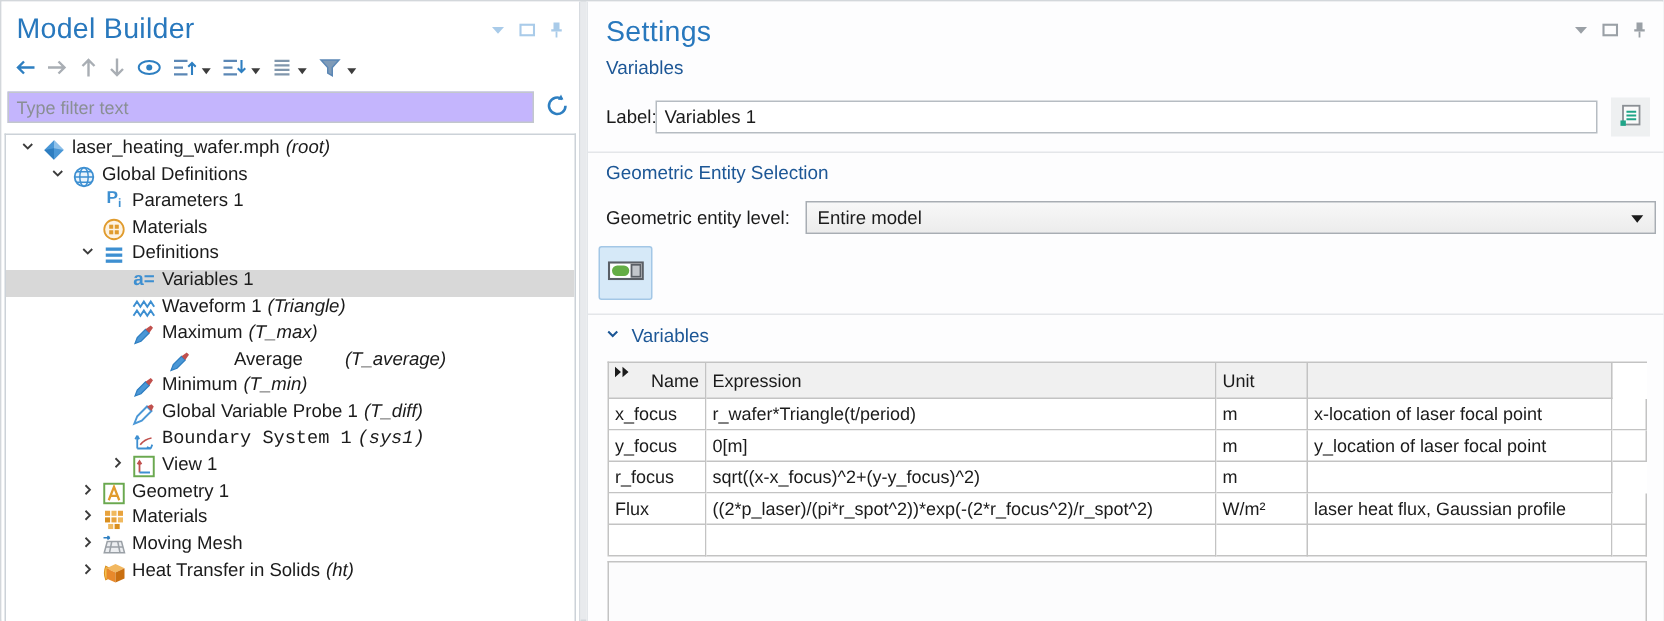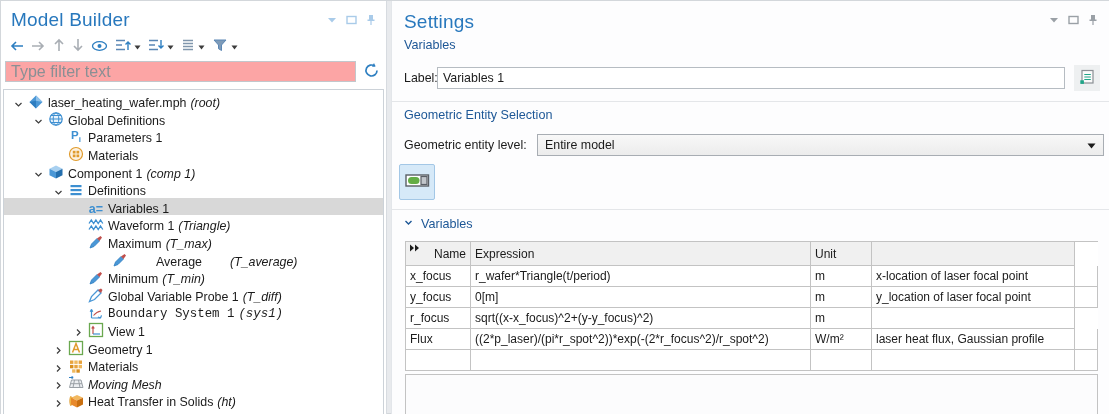--- a/index.html
+++ b/index.html
@@ -17,26 +17,26 @@
   .mb-panel .win-icons{right:10px;color:#a9cbe9}
   .settings-panel .win-icons{right:12px;color:#9aa0a6}
   .win-icons span{display:flex}
 
   
   .mb-header{position:relative;padding:8px 8px 0 10px}
   .mb-toolbar{display:flex;align-items:center;height:22px;margin:5px 0 3px 8px}
   .tb-item{display:flex;align-items:center;margin-right:7px}
   .tb-item .caret{margin-left:3px;display:flex}
   .filter-row{display:flex;align-items:center;margin:3px 4px 0 4px;gap:7px}
-  .filter-input{flex:1;height:21px;border:1px solid #c2c7cc;font-size:16px;padding:0 5px;color:#333;background:#fca5a5;font-family:"Liberation Sans",sans-serif}
+  .filter-input{flex:1;height:21px;border:1px solid #c2c7cc;font-size:12px;padding:0 5px;color:#333;background:#c4b5fd;font-family:"Liberation Sans",sans-serif}
   .filter-input::placeholder{color:#8a8f94}
   .refresh-btn{display:flex;background:none;border:none;padding:0;margin-right:2px;cursor:pointer}
 
   .tree{position:absolute;left:2px;right:2px;top:88px;bottom:0;border:1px solid #ccd2d8;border-bottom:none;background:#fff;overflow:hidden;padding-top:2px}
-  .tree-row{display:flex;align-items:flex-end;height:17.6px;font-size:12.4px;color:#1b1b1b;white-space:nowrap;cursor:default}
+  .tree-row{display:flex;align-items:flex-start;height:17.6px;font-size:12.4px;color:#1b1b1b;white-space:nowrap;cursor:default}
   .tree-row.selected{background:var(--selection,#d8d8d8)}
   .chev{width:17px;min-width:17px;display:flex;justify-content:center;align-items:center}
   .ticon{width:18px;min-width:18px;display:flex;justify-content:center;align-items:center;margin-right:3px}
   .tlabel{line-height:1}
   .suffix{font-style:italic;margin-left:4px;line-height:1}
 
   
   .s-header{position:relative;padding:10px 12px 0 12px}
   .s-subtitle{font-size:12.6px;color:var(--section,#1d5796);margin-top:5px}
   .label-row{position:absolute;top:64px;left:12px;height:26px;display:flex;align-items:center}
@@ -218,36 +218,20 @@
               <g fill="#e09b2d">
                 <rect x="4.8" y="4.8" width="2.7" height="2.7"></rect>
                 <rect x="8.5" y="4.8" width="2.7" height="2.7"></rect>
                 <rect x="4.8" y="8.5" width="2.7" height="2.7"></rect>
                 <rect x="8.5" y="8.5" width="2.7" height="2.7"></rect>
               </g>
             </svg>
           </span>
           <span class="tlabel">Materials</span>
         </div>
-        <div class="tree-row" style="padding-left: 26px;">
-          <span class="chev">
-            <svg width="11" height="11" viewBox="0 0 11 11">
-              <path d="M2.5 4l3 3 3-3" fill="none" stroke="#3c3c3c" stroke-width="1.2"></path>
-            </svg>
-          </span>
-          <span class="ticon">
-            <svg width="16" height="16" viewBox="0 0 16 16">
-              <polygon points="8,1.5 14.5,4.8 8,8 1.5,4.8" fill="#a8d0f0"></polygon>
-              <polygon points="1.5,4.8 8,8 8,14.5 1.5,11.2" fill="#4a97d6"></polygon>
-              <polygon points="14.5,4.8 8,8 8,14.5 14.5,11.2" fill="#246fae"></polygon>
-            </svg>
-          </span>
-          <span class="tlabel">Component 1</span>
-          <span class="suffix">(comp 1)</span>
-        </div>
         <div class="tree-row" style="padding-left: 46px;">
           <span class="chev">
             <svg width="11" height="11" viewBox="0 0 11 11">
               <path d="M2.5 4l3 3 3-3" fill="none" stroke="#3c3c3c" stroke-width="1.2"></path>
             </svg>
           </span>
           <span class="ticon">
             <svg width="16" height="16" viewBox="0 0 16 16">
               <g fill="#3d8fd1">
                 <rect x="2.5" y="3" width="11" height="2.2"></rect>
@@ -380,21 +364,21 @@
                 <rect x="2" y="6.9" width="3.4" height="3.4" fill="#d98f1f"></rect>
                 <rect x="6.3" y="6.9" width="3.4" height="3.4"></rect>
                 <rect x="10.6" y="6.9" width="3.4" height="3.4" fill="#f0b95e"></rect>
                 <rect x="4.1" y="11.3" width="3.4" height="3.4" fill="#f0b95e"></rect>
                 <rect x="8.4" y="11.3" width="3.4" height="3.4" fill="#d98f1f"></rect>
               </g>
             </svg>
           </span>
           <span class="tlabel">Materials</span>
         </div>
-        <div class="tree-row" style="padding-left: 46px; font-style: italic;">
+        <div class="tree-row" style="padding-left: 46px;">
           <span class="chev">
             <svg width="11" height="11" viewBox="0 0 11 11">
               <path d="M4 2.5l3 3-3 3" fill="none" stroke="#3c3c3c" stroke-width="1.2"></path>
             </svg>
           </span>
           <span class="ticon">
             <svg width="16" height="16" viewBox="0 0 16 16">
               <polygon points="3.5,5 13,5 15,12.5 1.5,12.5" fill="#eceef1" stroke="#9aa0a6"></polygon>
               <path d="M6.5 5L5 12.5M10.5 5L12 12.5M2.5 8.7h11.5" stroke="#9aa0a6" fill="none"></path>
               <path d="M1 2.5h4.2M5.2 2.5L3.6 1.4M5.2 2.5L3.6 3.6" stroke="#2e7fc1" fill="none" stroke-width="1.1"></path>

